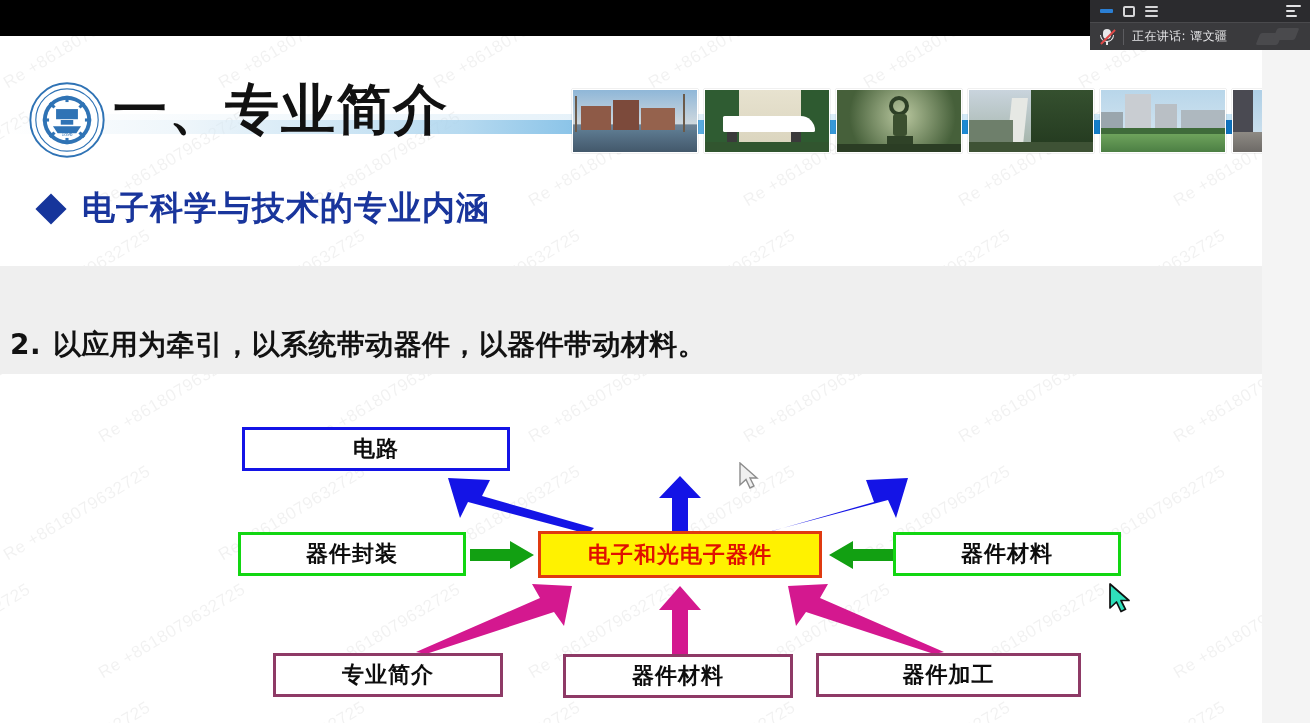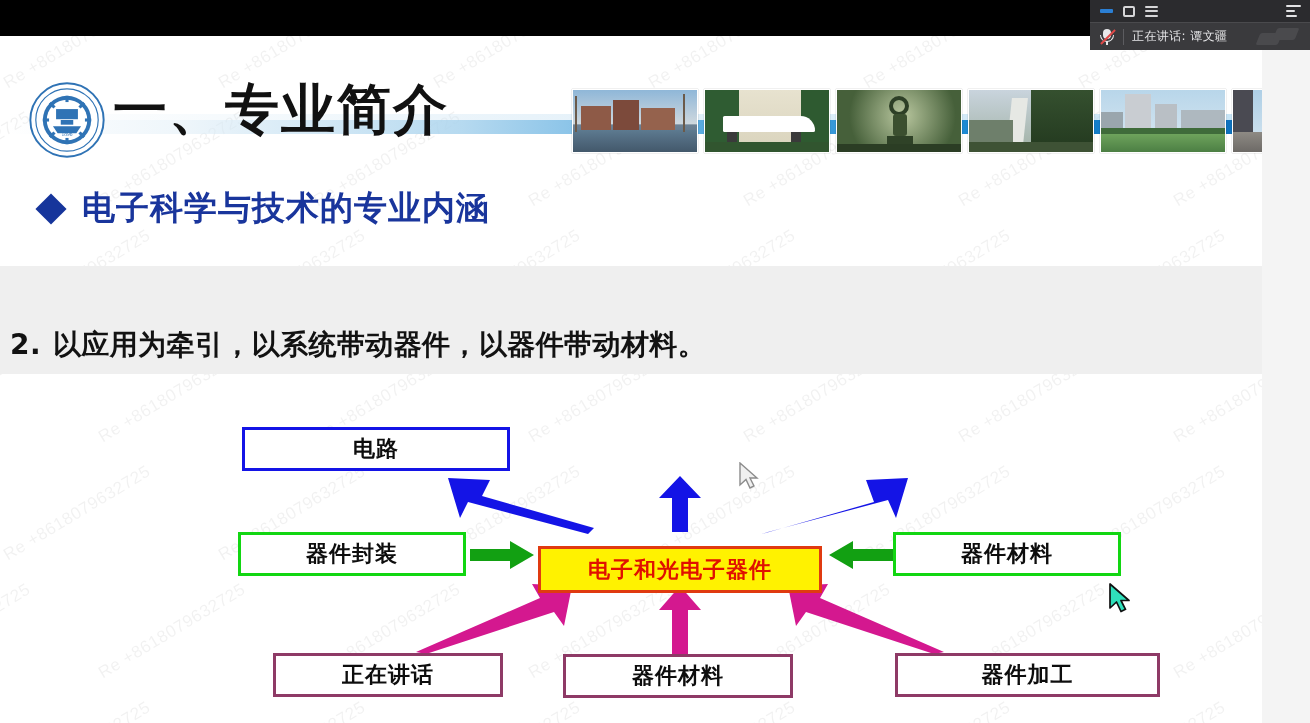--- a/index.html
+++ b/index.html
@@ -172,26 +172,26 @@
     border: 3.5px solid #e03a10; background: #fff200; color: #e01000;
     box-shadow: inset 0 0 0 2px #fff200;
   }
 
   
   #box-circuit      { left: 242px;  top: 41px;  width: 268px; height: 44px; }
   #box-dev-integ    { left: 544px;  top: 41px;  width: 272px; height: 44px; }
   #box-sys-integ    { left: 848px;  top: 41px;  width: 259px; height: 44px; }
   
   #box-packaging    { left: 238px;  top: 146px; width: 228px; height: 44px; }
-  #box-core         { left: 538px;  top: 160px; width: 284px; height: 47px; }
+  #box-core         { left: 538px;  top: 145px; width: 284px; height: 47px; }
   #box-testing      { left: 893px;  top: 146px; width: 228px; height: 44px; }
   
   #box-phys         { left: 273px;  top: 267px; width: 230px; height: 44px; }
   #box-mat          { left: 563px;  top: 268px; width: 230px; height: 44px; }
-  #box-fab          { left: 895px;  top: 267px; width: 265px; height: 44px; }
+  #box-fab          { left: 816px;  top: 267px; width: 265px; height: 44px; }
 
   .arrow { position: absolute; }
   .arrow svg { display: block; overflow: visible; }
 
   
   .cursor { position: absolute; z-index: 30; }
 
   .rightstrip {
     position: absolute; right: 0; top: 36px; width: 48px; height: 687px;
     background: #f4f4f4; z-index: 20;
@@ -390,21 +390,21 @@
           <path d="M158 70 L34 16 L42 2 L2 4 L10 44 L20 30 L148 72 Z" fill="#d4188f"></path>
         </svg>
       </div>
 
       <div class="dbox blue" id="box-circuit">电路</div>
 
       <div class="dbox green" id="box-packaging">器件封装</div>
       <div class="dbox center" id="box-core">电子和光电子器件</div>
       <div class="dbox green" id="box-testing">器件材料</div>
 
-      <div class="dbox purple" id="box-phys">正在讲话</div>
+      <div class="dbox purple" id="box-phys">专业简介</div>
       <div class="dbox purple" id="box-mat">器件材料</div>
       <div class="dbox purple" id="box-fab">器件加工</div>
     </div>
   </div>
 
   <div class="rightstrip"></div>
 
   <svg class="cursor" id="cursor-gray" width="24" height="32" viewBox="0 0 24 32" style="left: 738px; top: 462px;">
     <path d="M2 1 L2 23 L8 17.5 L12 26 L16 24 L12 16 L19 16 Z" fill="#f0f0f0" stroke="#8c8c8c" stroke-width="1.4"></path>
   </svg>

